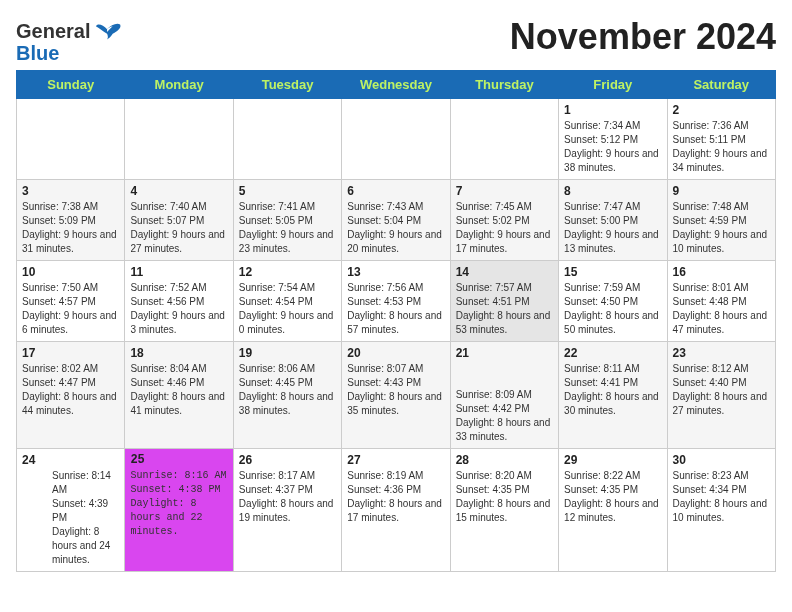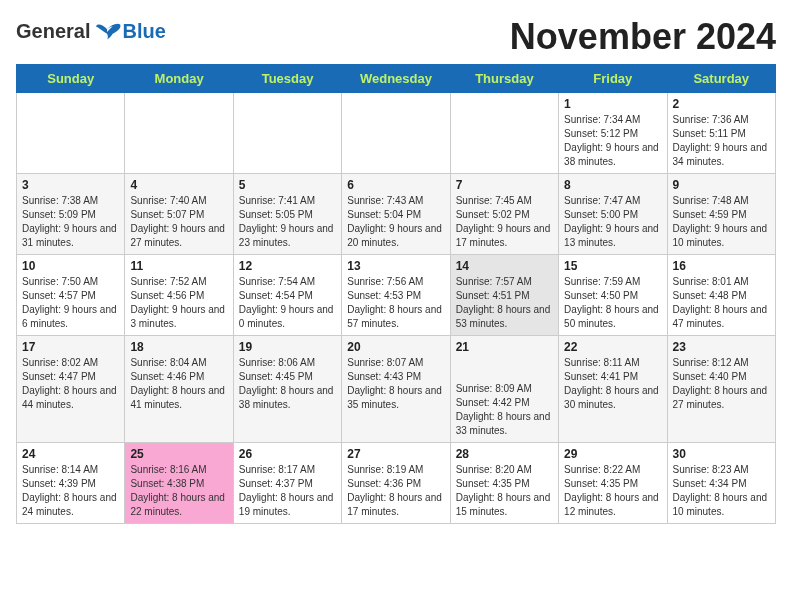--- a/index.html
+++ b/index.html
@@ -11,21 +11,21 @@
       padding: 16px;
     }
     .header-area {
       display: flex;
       align-items: flex-start;
       justify-content: space-between;
       margin-bottom: 4px;
     }
     .logo {
       display: flex;
-      flex-direction: row;
+      flex-direction: column;
       align-items: flex-start;
       padding-top: 4px;
     }
     .logo-text {
       font-size: 20px;
       font-weight: bold;
       line-height: 1.1;
     }
     .logo-general { color: #333; }
     .logo-blue { color: #1a6bb5; }
@@ -274,25 +274,25 @@
         <td style="background: rgb(245, 245, 245);">
           <span class="day-num">23</span>
           <div class="day-info" style="white-space: pre-line;">Sunrise: 8:12 AM
 Sunset: 4:40 PM
 Daylight: 8 hours and 27 minutes.</div>
         </td>
       </tr>
       <tr>
         <td style="background: rgb(255, 255, 255);">
           <span class="day-num">24</span>
-          <div class="day-info" style="white-space: pre-line;">Sunrise: 8:14 AM
+          <div class="day-info" style="white-space: pre-line; margin-left: 30px;">Sunrise: 8:14 AM
 Sunset: 4:39 PM
 Daylight: 8 hours and 24 minutes.</div>
         </td>
-        <td style="background: #f9a8d4;">
+        <td style="background: #d946ef; font-family: Liberation Mono, monospace;">
           <span class="day-num">25</span>
           <div class="day-info" style="white-space: pre-line;">Sunrise: 8:16 AM
 Sunset: 4:38 PM
 Daylight: 8 hours and 22 minutes.</div>
         </td>
         <td style="background: rgb(255, 255, 255);">
           <span class="day-num">26</span>
           <div class="day-info" style="white-space: pre-line;">Sunrise: 8:17 AM
 Sunset: 4:37 PM
 Daylight: 8 hours and 19 minutes.</div>

